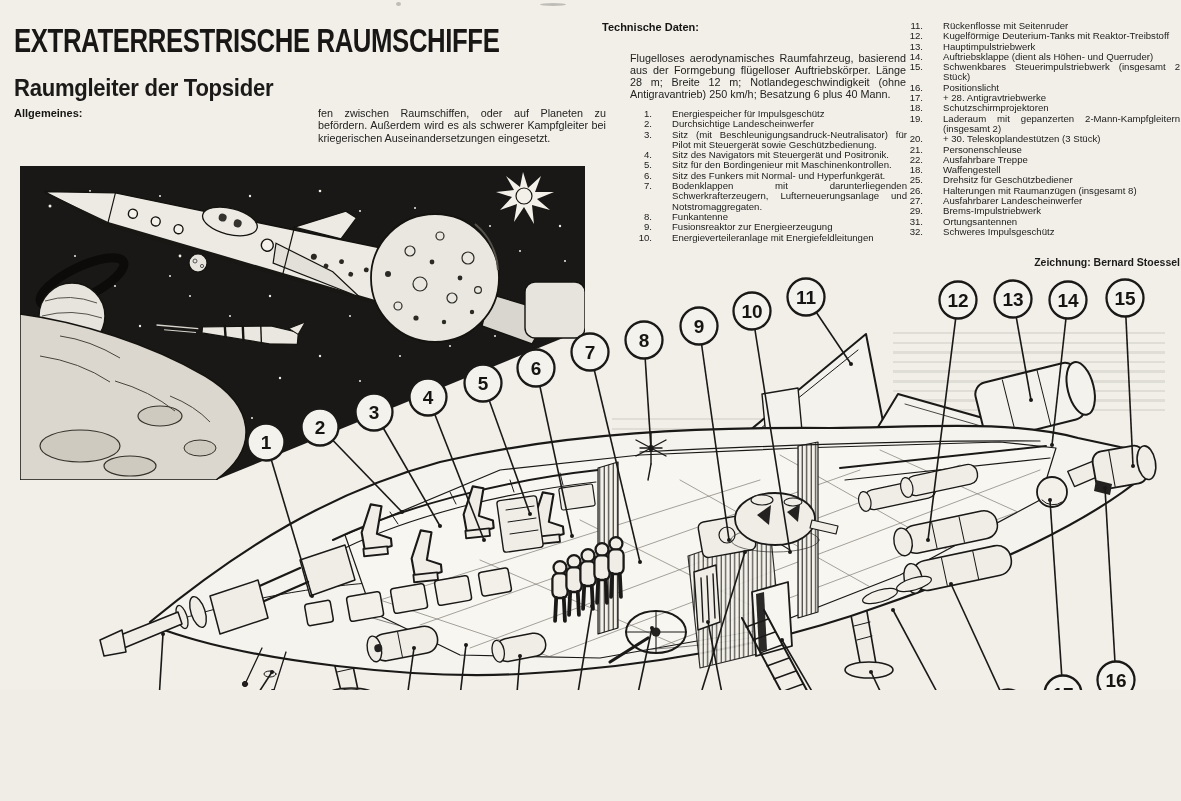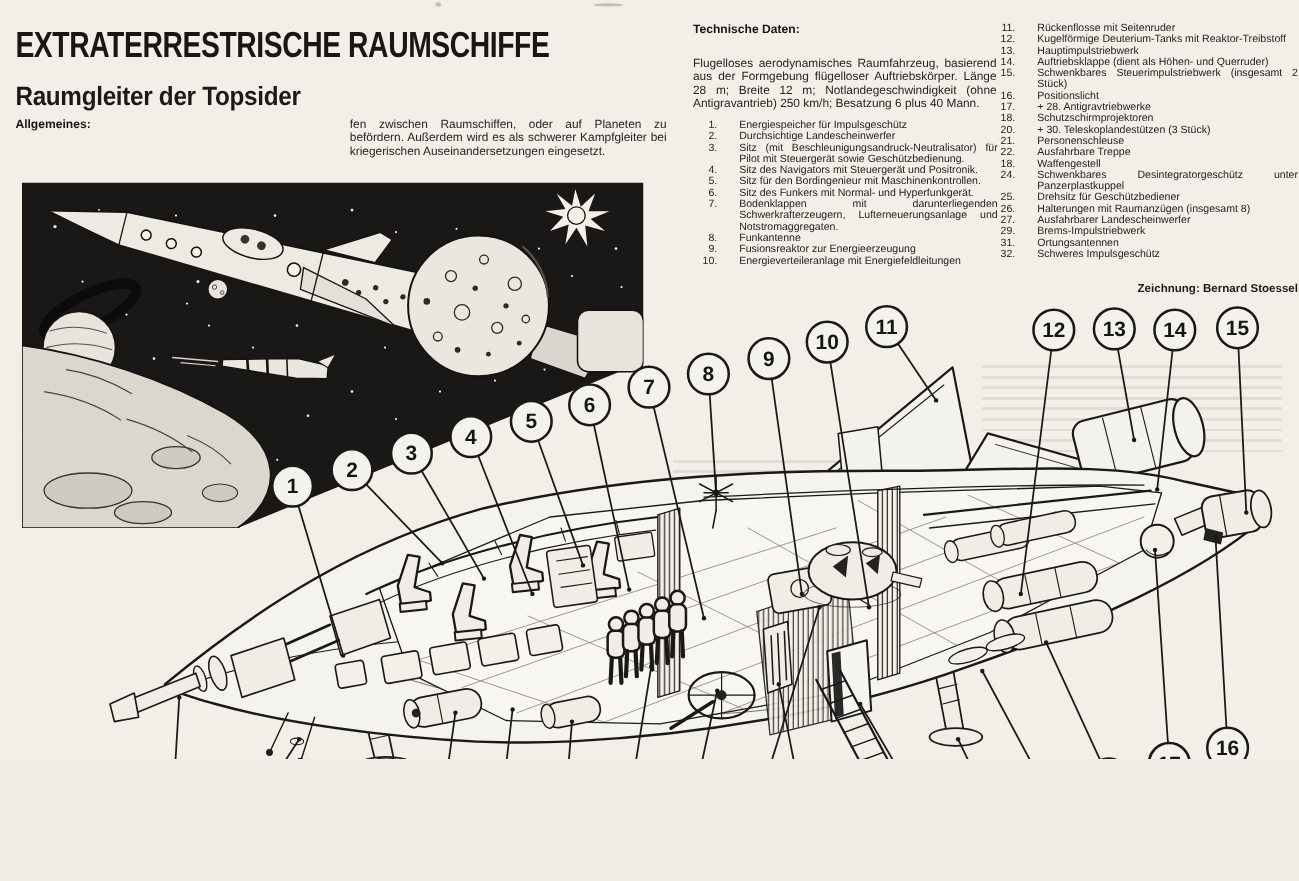--- a/index.html
+++ b/index.html
@@ -15,21 +15,21 @@
   }
   .page-subtitle{
     left:14px;top:74px;font-size:24px;font-weight:700;letter-spacing:-.3px;
     transform:scaleX(.92);transform-origin:left top;white-space:nowrap;color:#1b1a18;
   }
   .h-small{font-size:11px;font-weight:700;color:#161514;}
   .body-txt{font-size:10.8px;line-height:12.4px;text-align:justify;color:#242321;}
   .col1{left:14px;top:121px;width:290px;}
   .col2{left:318px;top:107px;width:288px;}
   .allg{left:14px;top:107px;}
-  .tech-h{left:630px;top:21px;}
+  .tech-h{left:602px;top:21px;}
   .tech-b{left:630px;top:52px;width:276px;line-height:12.1px;}
   .legend{font-size:9.6px;line-height:10.3px;color:#232220;}
   .legend1{left:630px;top:109px;width:277px;}
   .legend2{left:901px;top:21px;width:279px;}
   .legend-row{display:flex;}
   .legend-num{width:22px;flex:none;text-align:right;padding-right:20px;font-weight:400;}
   .legend-txt{flex:1;text-align:justify;}
   .credit{left:901px;top:256px;width:279px;text-align:right;font-size:10.5px;font-weight:700;color:#1c1b19;}
   .illo{left:20px;top:166px;}
   .ship{left:0;top:0;}
@@ -121,38 +121,38 @@
       </div>
       <div class="legend-row">
         <span class="legend-num">17.</span>
         <span class="legend-txt">+ 28. Antigravtriebwerke</span>
       </div>
       <div class="legend-row">
         <span class="legend-num">18.</span>
         <span class="legend-txt">Schutzschirmprojektoren</span>
       </div>
       <div class="legend-row">
+        <span class="legend-num">19.</span>
+        <span class="legend-txt">Laderaum mit gepanzerten 2-Mann-Kampfgleitern (insgesamt 2)</span>
+      </div>
+      <div class="legend-row">
         <span class="legend-num">20.</span>
         <span class="legend-txt">+ 30. Teleskoplandestützen (3 Stück)</span>
       </div>
       <div class="legend-row">
         <span class="legend-num">21.</span>
         <span class="legend-txt">Personenschleuse</span>
       </div>
       <div class="legend-row">
         <span class="legend-num">22.</span>
         <span class="legend-txt">Ausfahrbare Treppe</span>
       </div>
       <div class="legend-row">
         <span class="legend-num">18.</span>
         <span class="legend-txt">Waffengestell</span>
-      </div>
-      <div class="legend-row">
-        <span class="legend-num">24.</span>
-        <span class="legend-txt">Schwenkbares Desintegratorgeschütz unter Panzerplastkuppel</span>
       </div>
       <div class="legend-row">
         <span class="legend-num">25.</span>
         <span class="legend-txt">Drehsitz für Geschützbediener</span>
       </div>
       <div class="legend-row">
         <span class="legend-num">26.</span>
         <span class="legend-txt">Halterungen mit Raumanzügen (insgesamt 8)</span>
       </div>
       <div class="legend-row">

